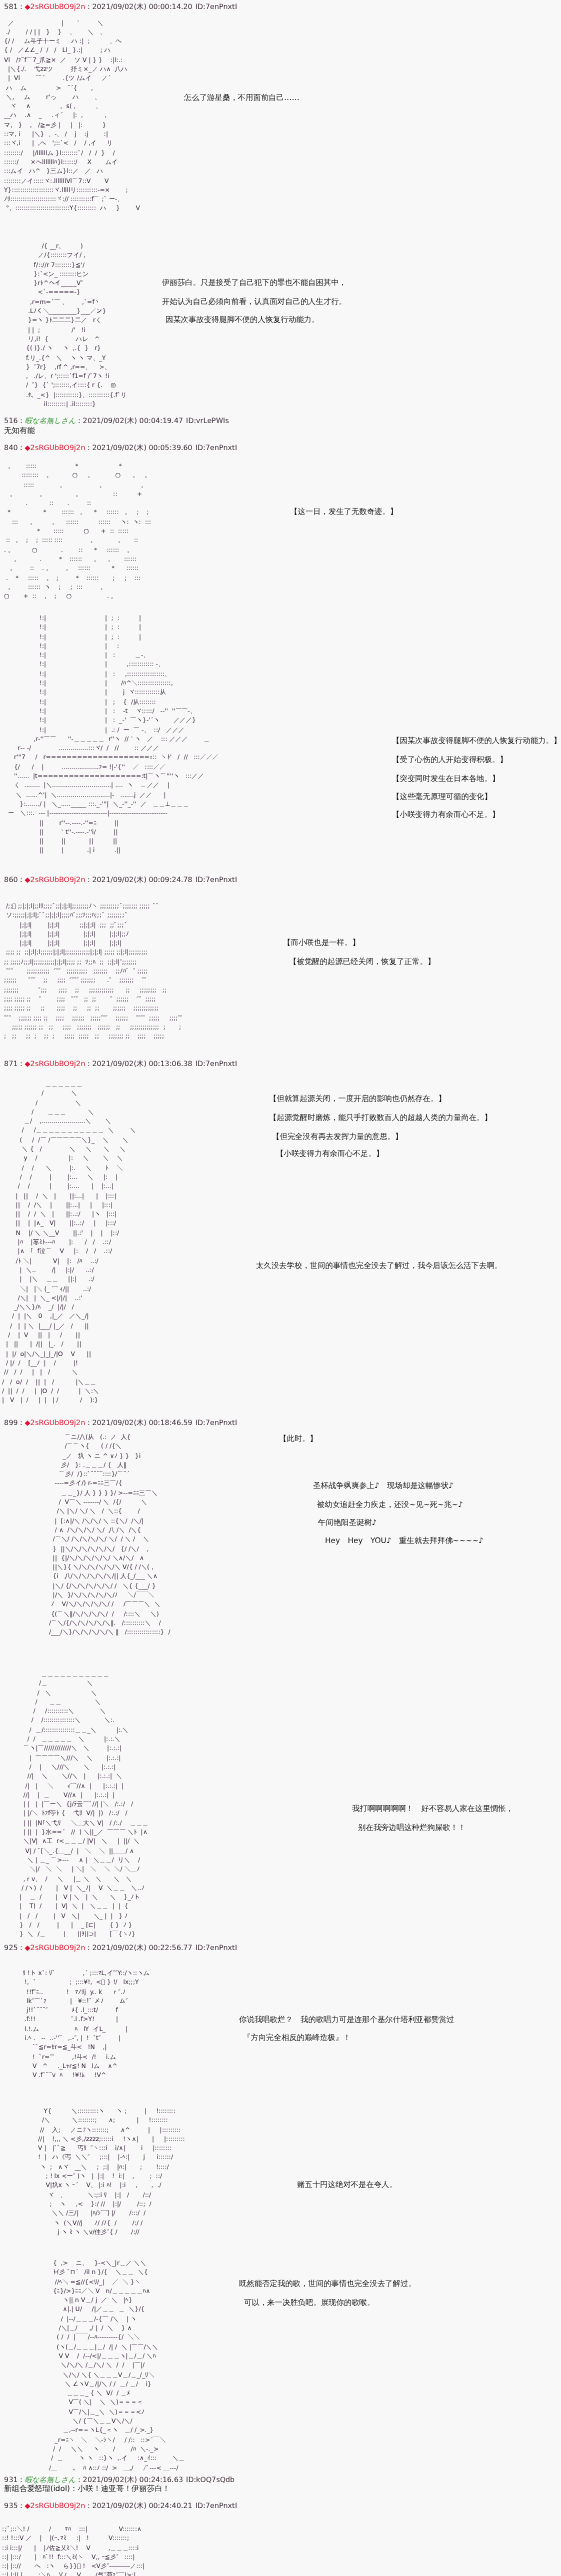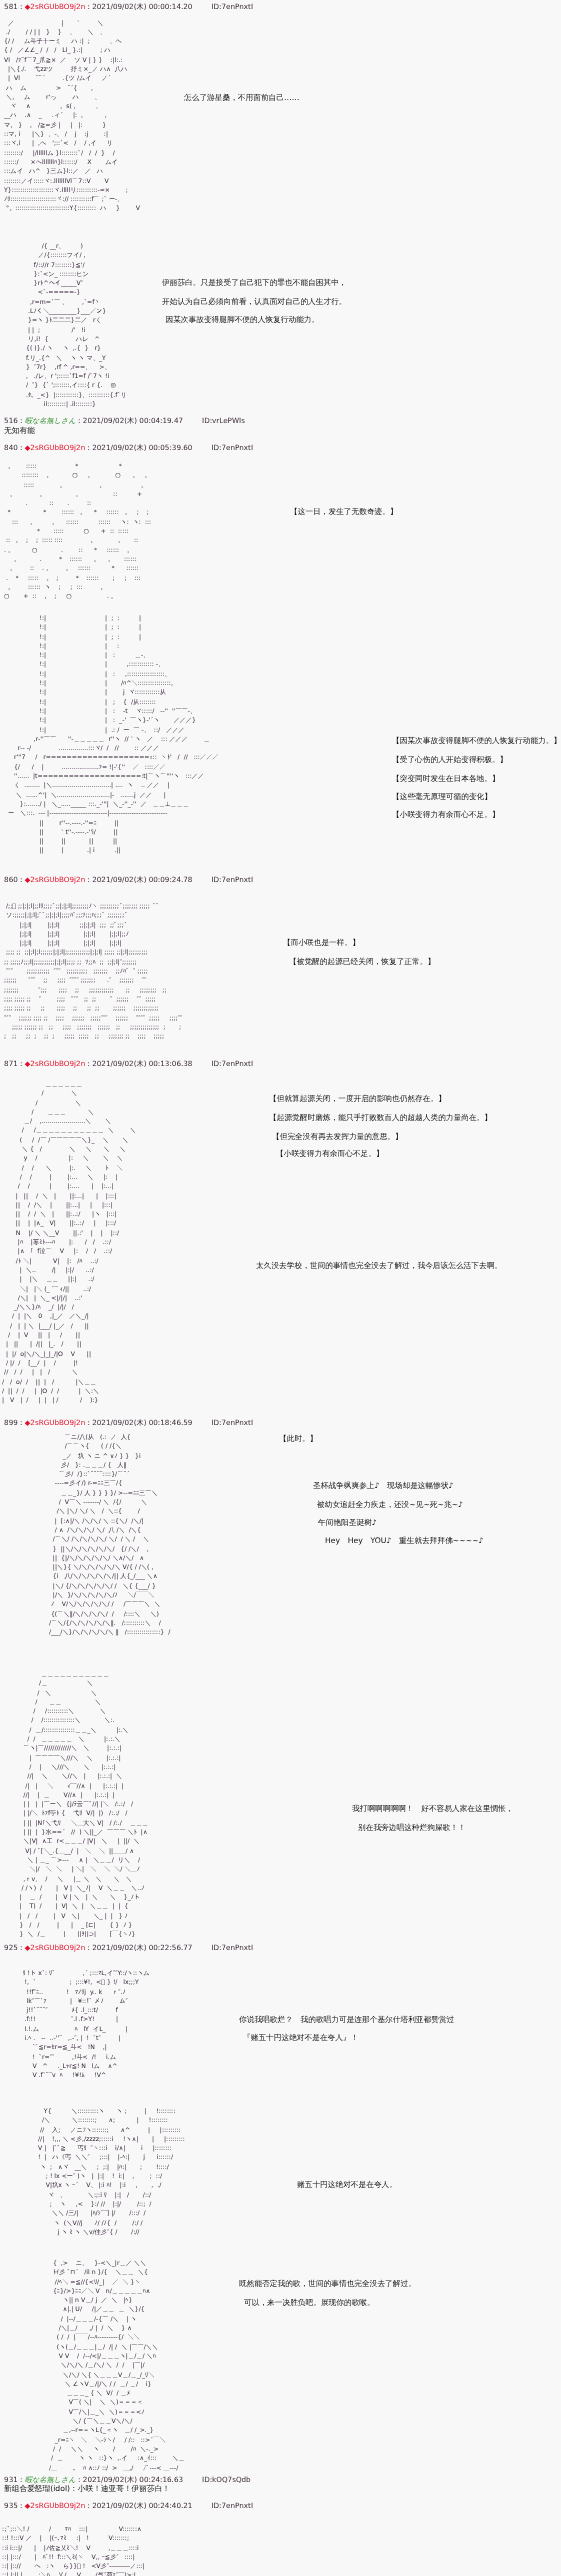--- a/index.html
+++ b/index.html
@@ -15,21 +15,21 @@
   .hdr {
     position: absolute;
     left: 4.1px;
     font-size: 7.2px;
     line-height: 9.3px;
     color: #3a2a36;
     white-space: nowrap;
   }
   .hdr .trip { color: #e3102c; }
   .hdr .anon { color: #2f8f2f; font-style: italic; }
-  .hdr .pid { margin-left: 19px; }
+  .hdr .pid { margin-left: 3px; }
   .hdr .pnum { cursor: pointer; }
   .body-text {
     position: absolute;
     left: 4.1px;
     font-size: 7.7px;
     line-height: 9.3px;
     color: #111111;
     white-space: nowrap;
     text-align: center;
   }
@@ -314,21 +314,21 @@
    lk″￣`ｧ            |   ¥::!ﾞ メﾉ        ム″
    j!!`¨¨¨″            ﾒ{ .l_:::t/         f
   .f:!!                  ″.l .f&gt;Y!           |
   l.!.ム                  ﾊ   lY  イL_          |
   i.ﾍ .   --  ..-''¨   ,.-″, |  !  `t″         |
       `ﾞ≦r=ｾr=≦_斗&lt;   !N    ,|
       !  `r=″″         ,!斗&lt;  /!     i.ム
       V   ^     ._Lｬr≦! N   lム    ∧^
       V .f`¨¨v  ﾊ     !¥!ﾑ     !V^</pre>
     <div class="dlg" style="left:239px; top:2015px">你说我唱歌烂？　我的歌唱力可是连那个基尔什塔利亚都赞赏过</div>
-    <div class="dlg" style="left:243px; top:2033px">『赌五十円这绝对不是在夸人』！</div>
+    <div class="dlg" style="left:243px; top:2033px">『方向完全相反的巅峰造极』！</div>
     <pre class="aa" style="left:36px; top:2106px; width:232px; height:132px">    Y{          ＼::::::::::ヽ      ヽ ;         |     !::::::::
    /＼           ＼::::::::;      ∧;           |     !::::::::
   //    入;     ノニﾌヽ:::::::;      ∧^         |     |:::::::::
  //|    !,,, ＼ &lt;彡,/zzzz;:::::i     !ヽ∧|       |     |:::::::::
  V |   |ﾞﾞ≧      丐ﾘ  ″ヽ:::i    i/∧|        i     |::::::::
  !  |   ハ《丐  ＼＼″     ;:::|    |-ﾍ:|       j      i::::::/
   ヽ  ;   ∧ヾ   __＼     ;  ;:|    |ﾊ:|       ;       !::::/
      ; ! lx &lt;ー″ )ヽ   |  |:|    !  i:|    ,        ;  ::/
      V|圦x ヽ ｰ´    V、 |:i ﾊ!    |:i     ,       ,  ./
       ヾ   、           ＼:;:i ﾘ    |:|   /       /::/

